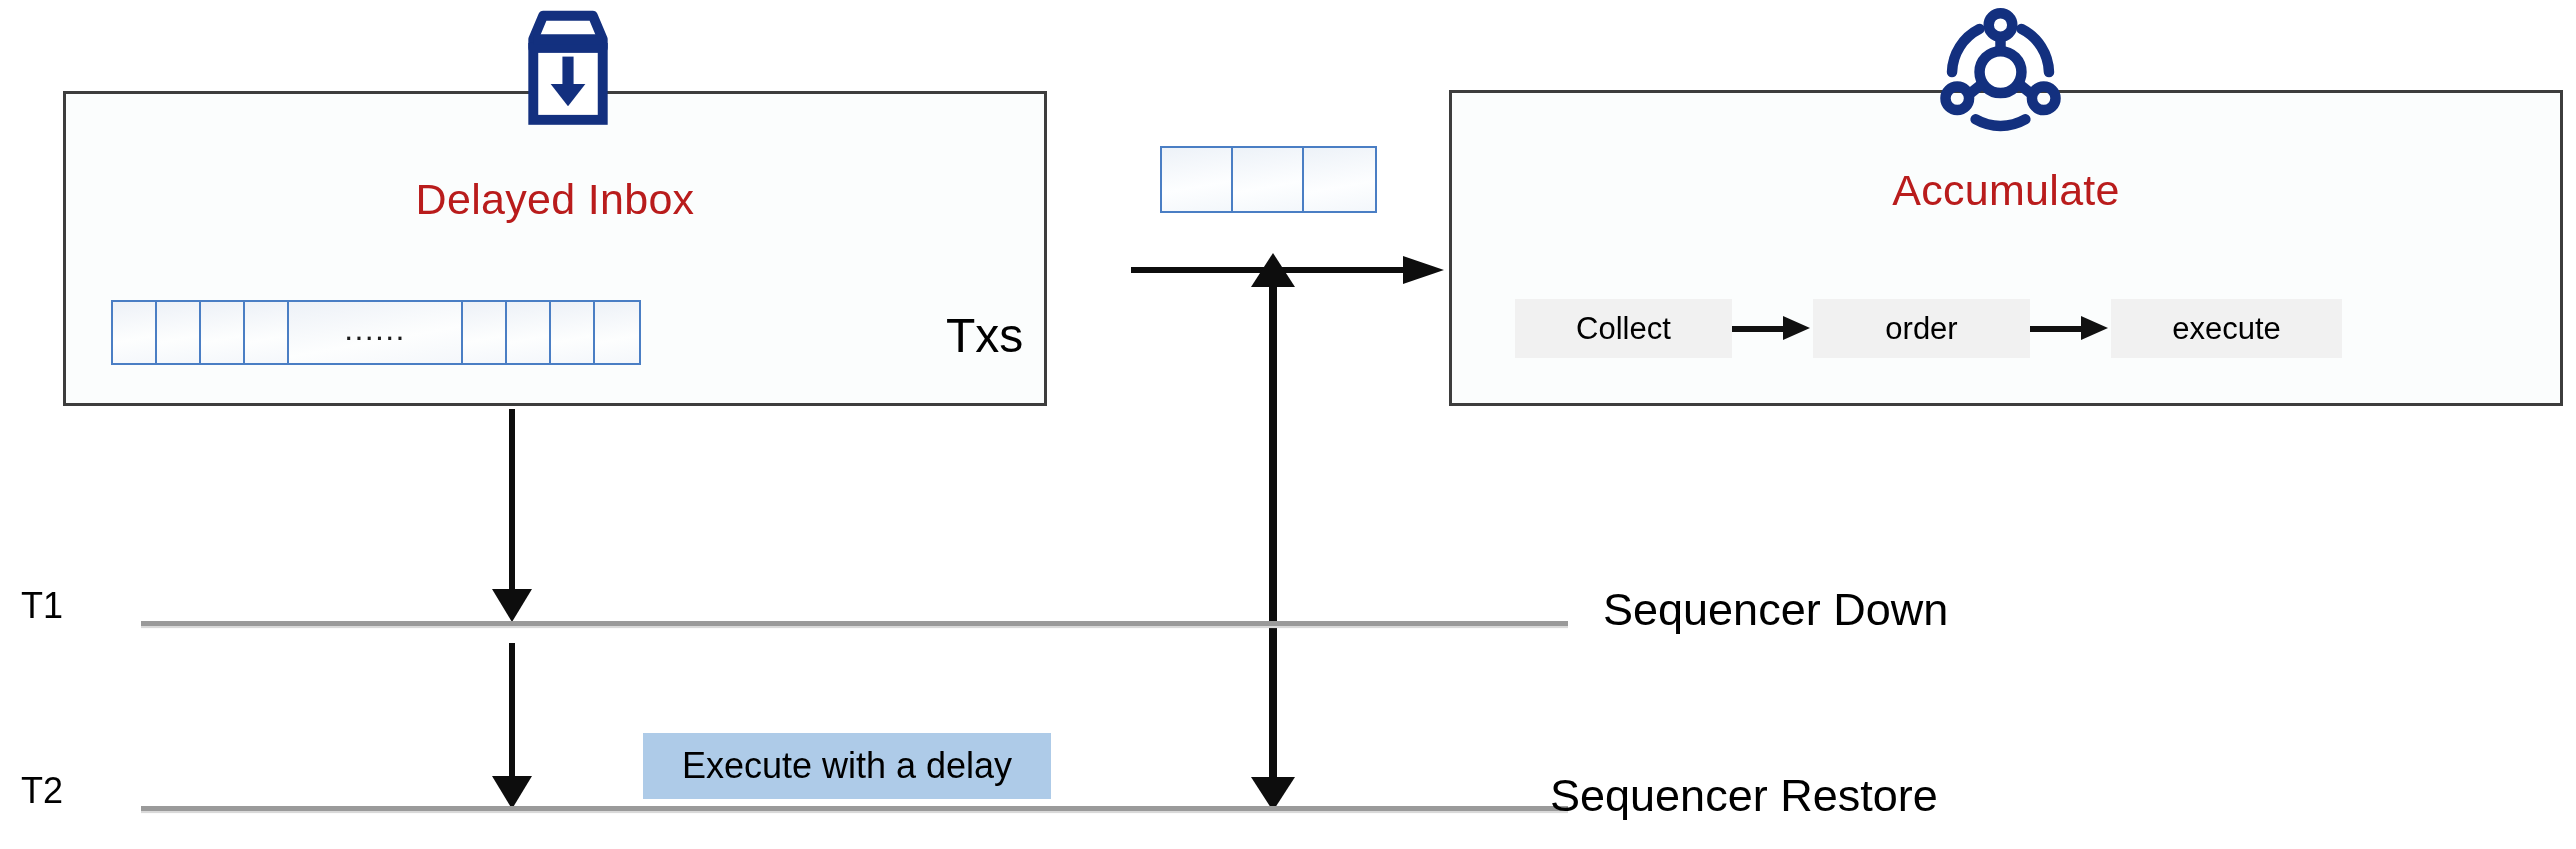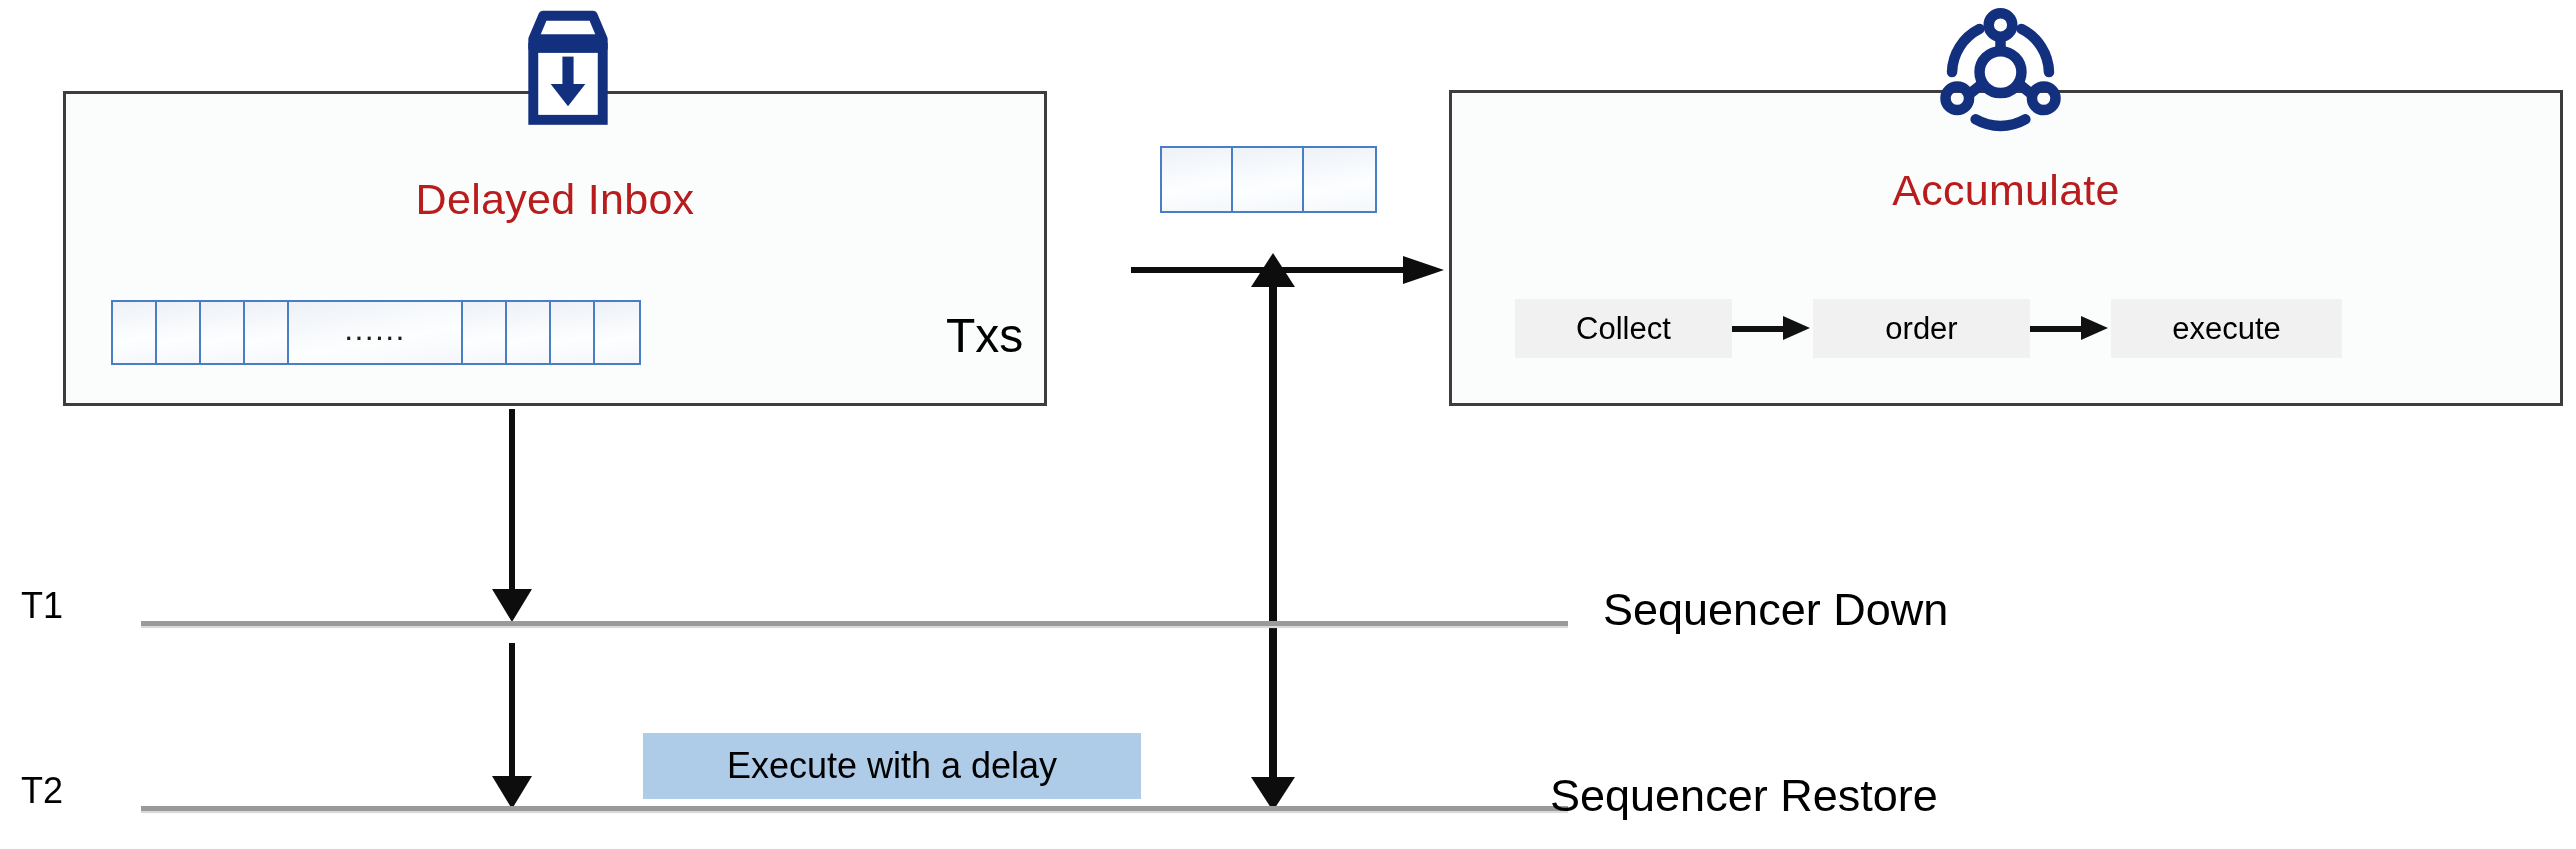--- a/index.html
+++ b/index.html
@@ -175,21 +175,21 @@
   
   .phase-tag{
     position:absolute;
     background:#aecbe8;
     display:flex;align-items:center;justify-content:center;
     font-size:36px;line-height:1;
     white-space:nowrap;
     box-sizing:border-box;
   }
   #phase-accumulate{left:696px;top:547px;width:371px;height:67px;}
-  #phase-execute{left:643px;top:733px;width:498px;height:66px;}
+  #phase-execute{left:643px;top:733px;width:408px;height:66px;}
 </style>
 </head>
 <body>
 
 <div class="stage">
 
   <div class="panel" id="inbox-panel">
 
     <div class="panel-icon" id="inbox-icon">
       <svg width="124" height="124" viewBox="0 0 100 100">

